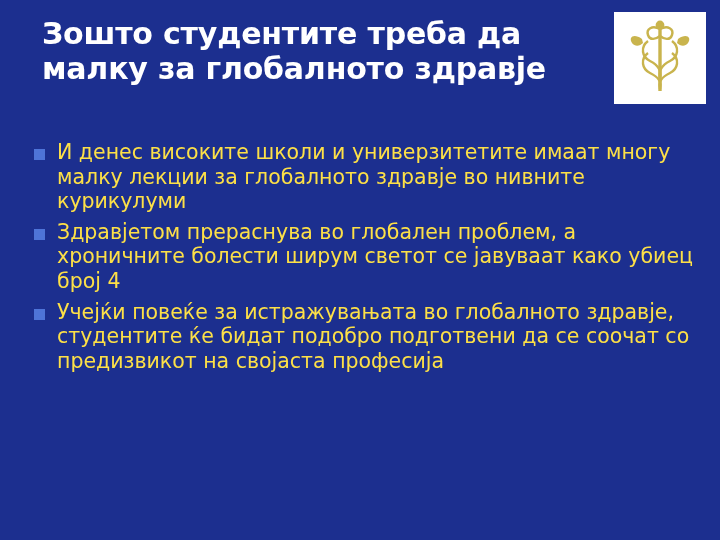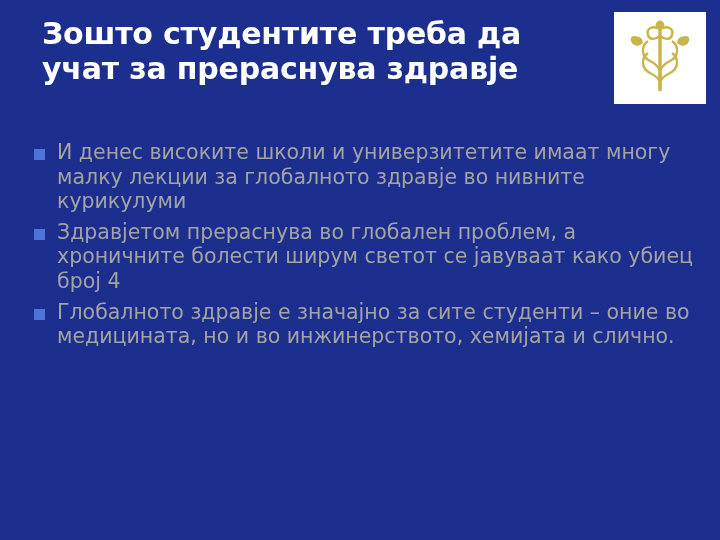--- a/index.html
+++ b/index.html
@@ -59,32 +59,32 @@
   .bullet-marker {
     flex: 0 0 auto;
     width: 11px;
     height: 11px;
     background: #4e74d8;
     margin-top: 9px;
     margin-right: 12px;
   }
   .bullet-text {
     flex: 1 1 auto;
-    color: #a3a3a3;
+    color: #fde047;
     font-size: 20.5px;
     line-height: 1.20;
     font-weight: normal;
   }
 </style>
 </head>
 <body>
 
 <div class="slide">
 
-  <div class="title">Зошто студентите треба да учат за прераснува здравје</div>
+  <div class="title">Зошто студентите треба да малку за глобалното здравје</div>
 
   <div class="logo-box">
     <svg width="76" height="78" viewBox="0 0 76 78">
       <g stroke="#c9b44d" fill="none" stroke-width="2.4">
         <line x1="38" y1="8" x2="38" y2="72" stroke-width="3.4"></line>
         <path d="M38 10 C30 6 24 10 26 16 C28 22 34 20 38 17"></path>
         <path d="M38 10 C46 6 52 10 50 16 C48 22 42 20 38 17"></path>
         <path d="M26 22 C18 28 20 38 28 42 C36 46 40 52 38 60"></path>
         <path d="M50 22 C58 28 56 38 48 42 C40 46 36 52 38 60"></path>
         <path d="M26 34 C18 40 20 50 28 54 C36 58 40 62 38 70"></path>
@@ -102,17 +102,17 @@
     <div class="bullet-row">
       <span class="bullet-marker"></span>
       <span class="bullet-text">И денес високите школи и универзитетите имаат многу малку лекции за глобалното здравје во нивните курикулуми</span>
     </div>
     <div class="bullet-row">
       <span class="bullet-marker"></span>
       <span class="bullet-text">Здравјетом прераснува во глобален проблем, а хроничните болести ширум светот се јавуваат како убиец број 4</span>
     </div>
     <div class="bullet-row">
       <span class="bullet-marker"></span>
-      <span class="bullet-text">Глобалното здравје е значајно за сите студенти – оние во медицината, но и во инжинерството, хемијата и слично.</span>
+      <span class="bullet-text">Учејќи повеќе за истражувањата во глобалното здравје, студентите ќе бидат подобро подготвени да се соочат со предизвикот на својаста професија</span>
     </div>
   </div>
 
 </div>
 
 </body></html>

